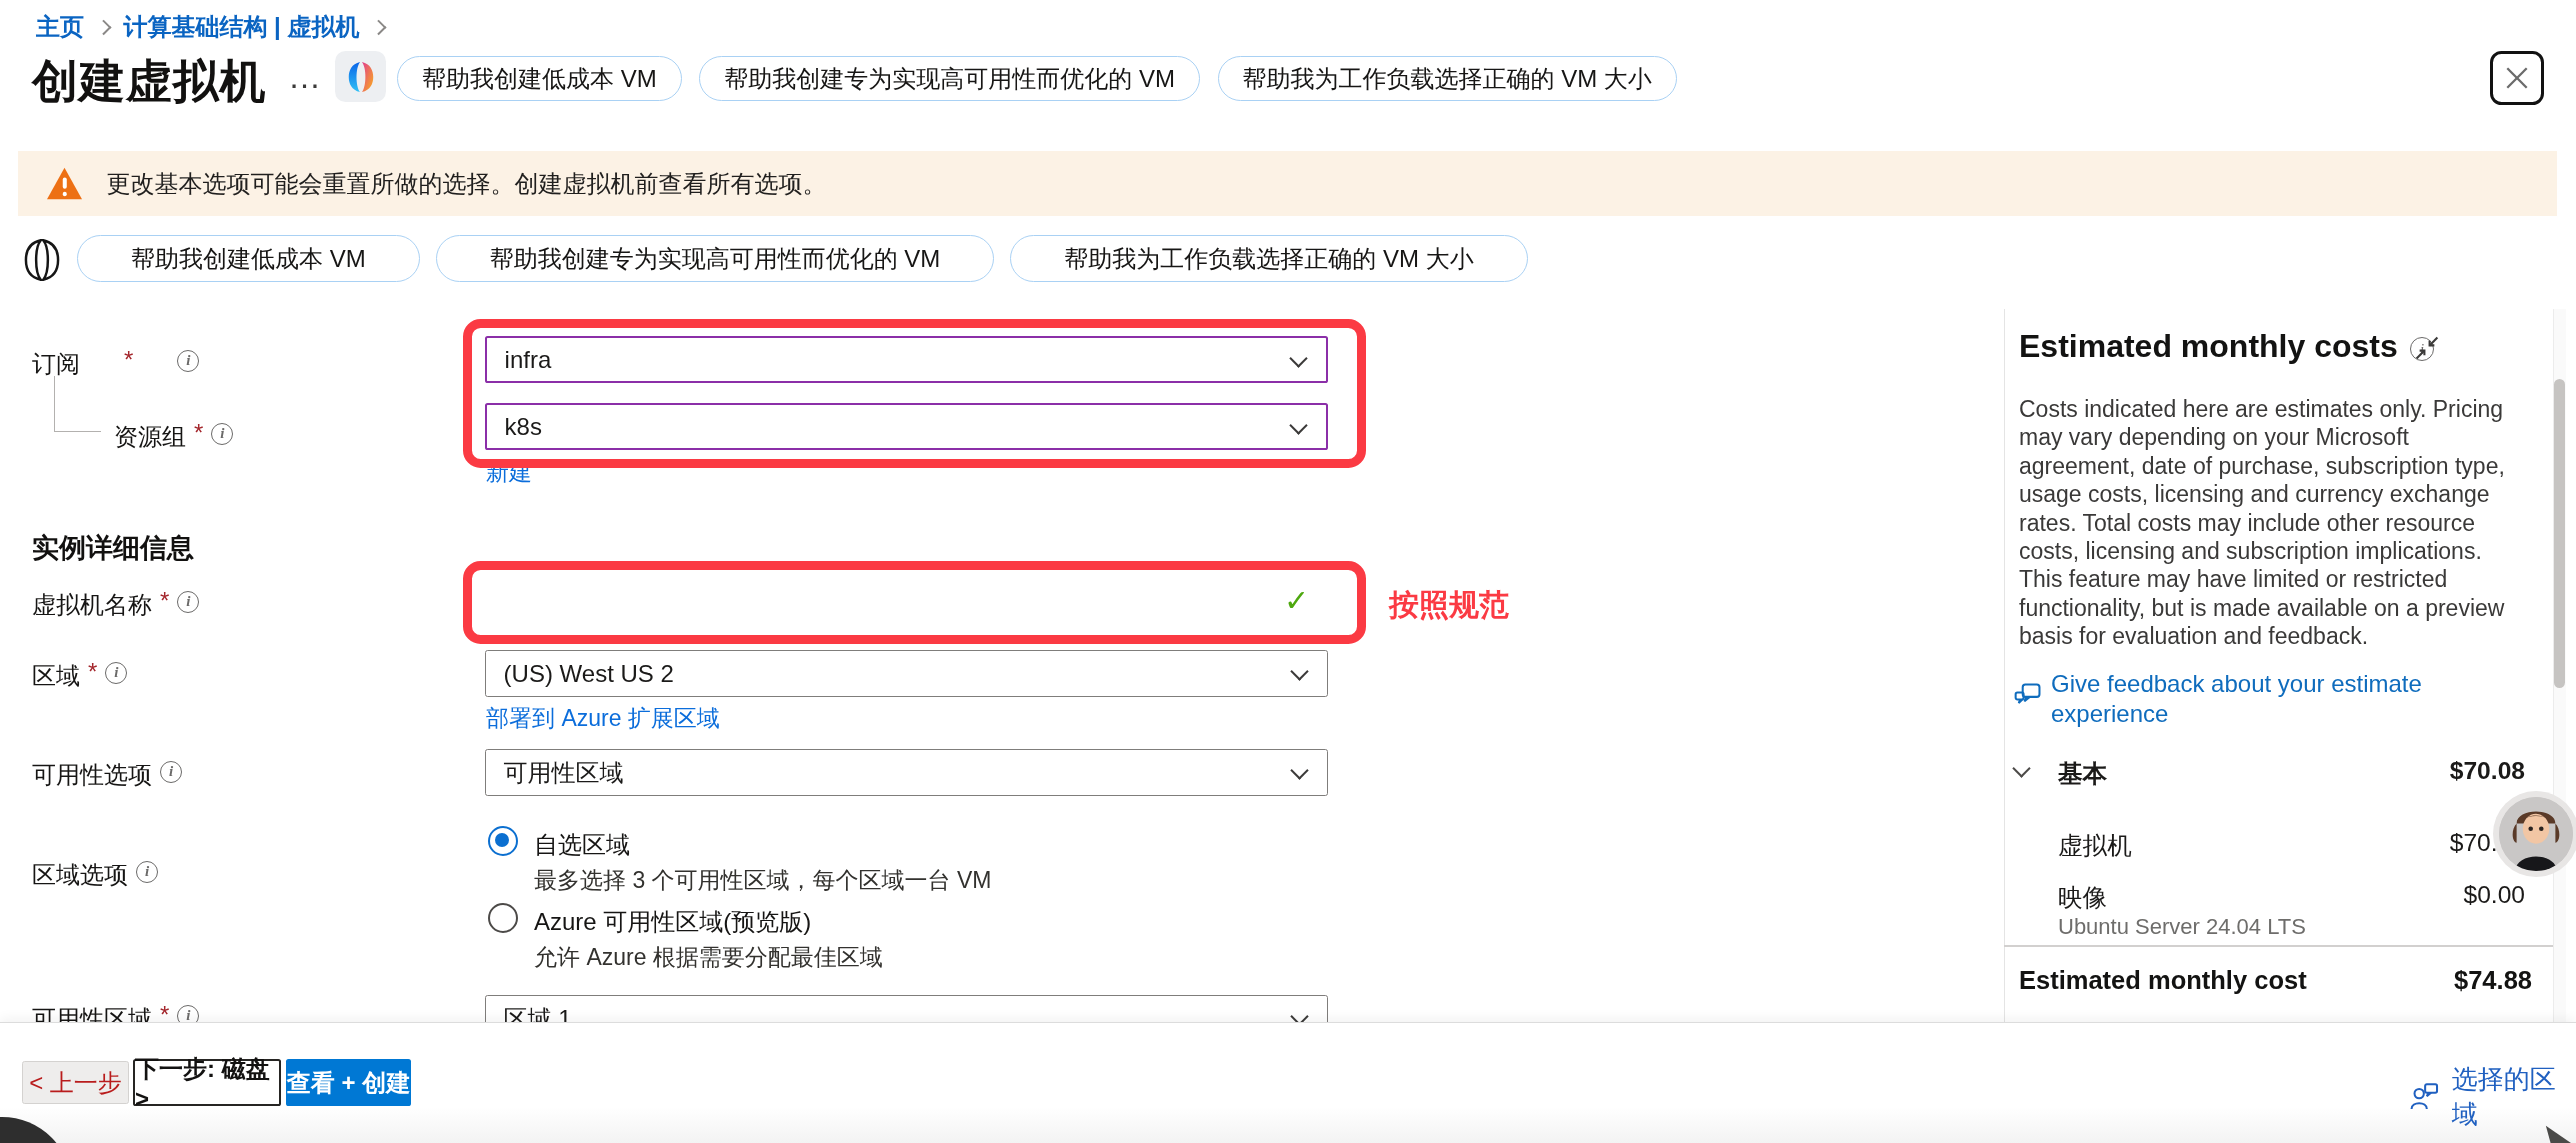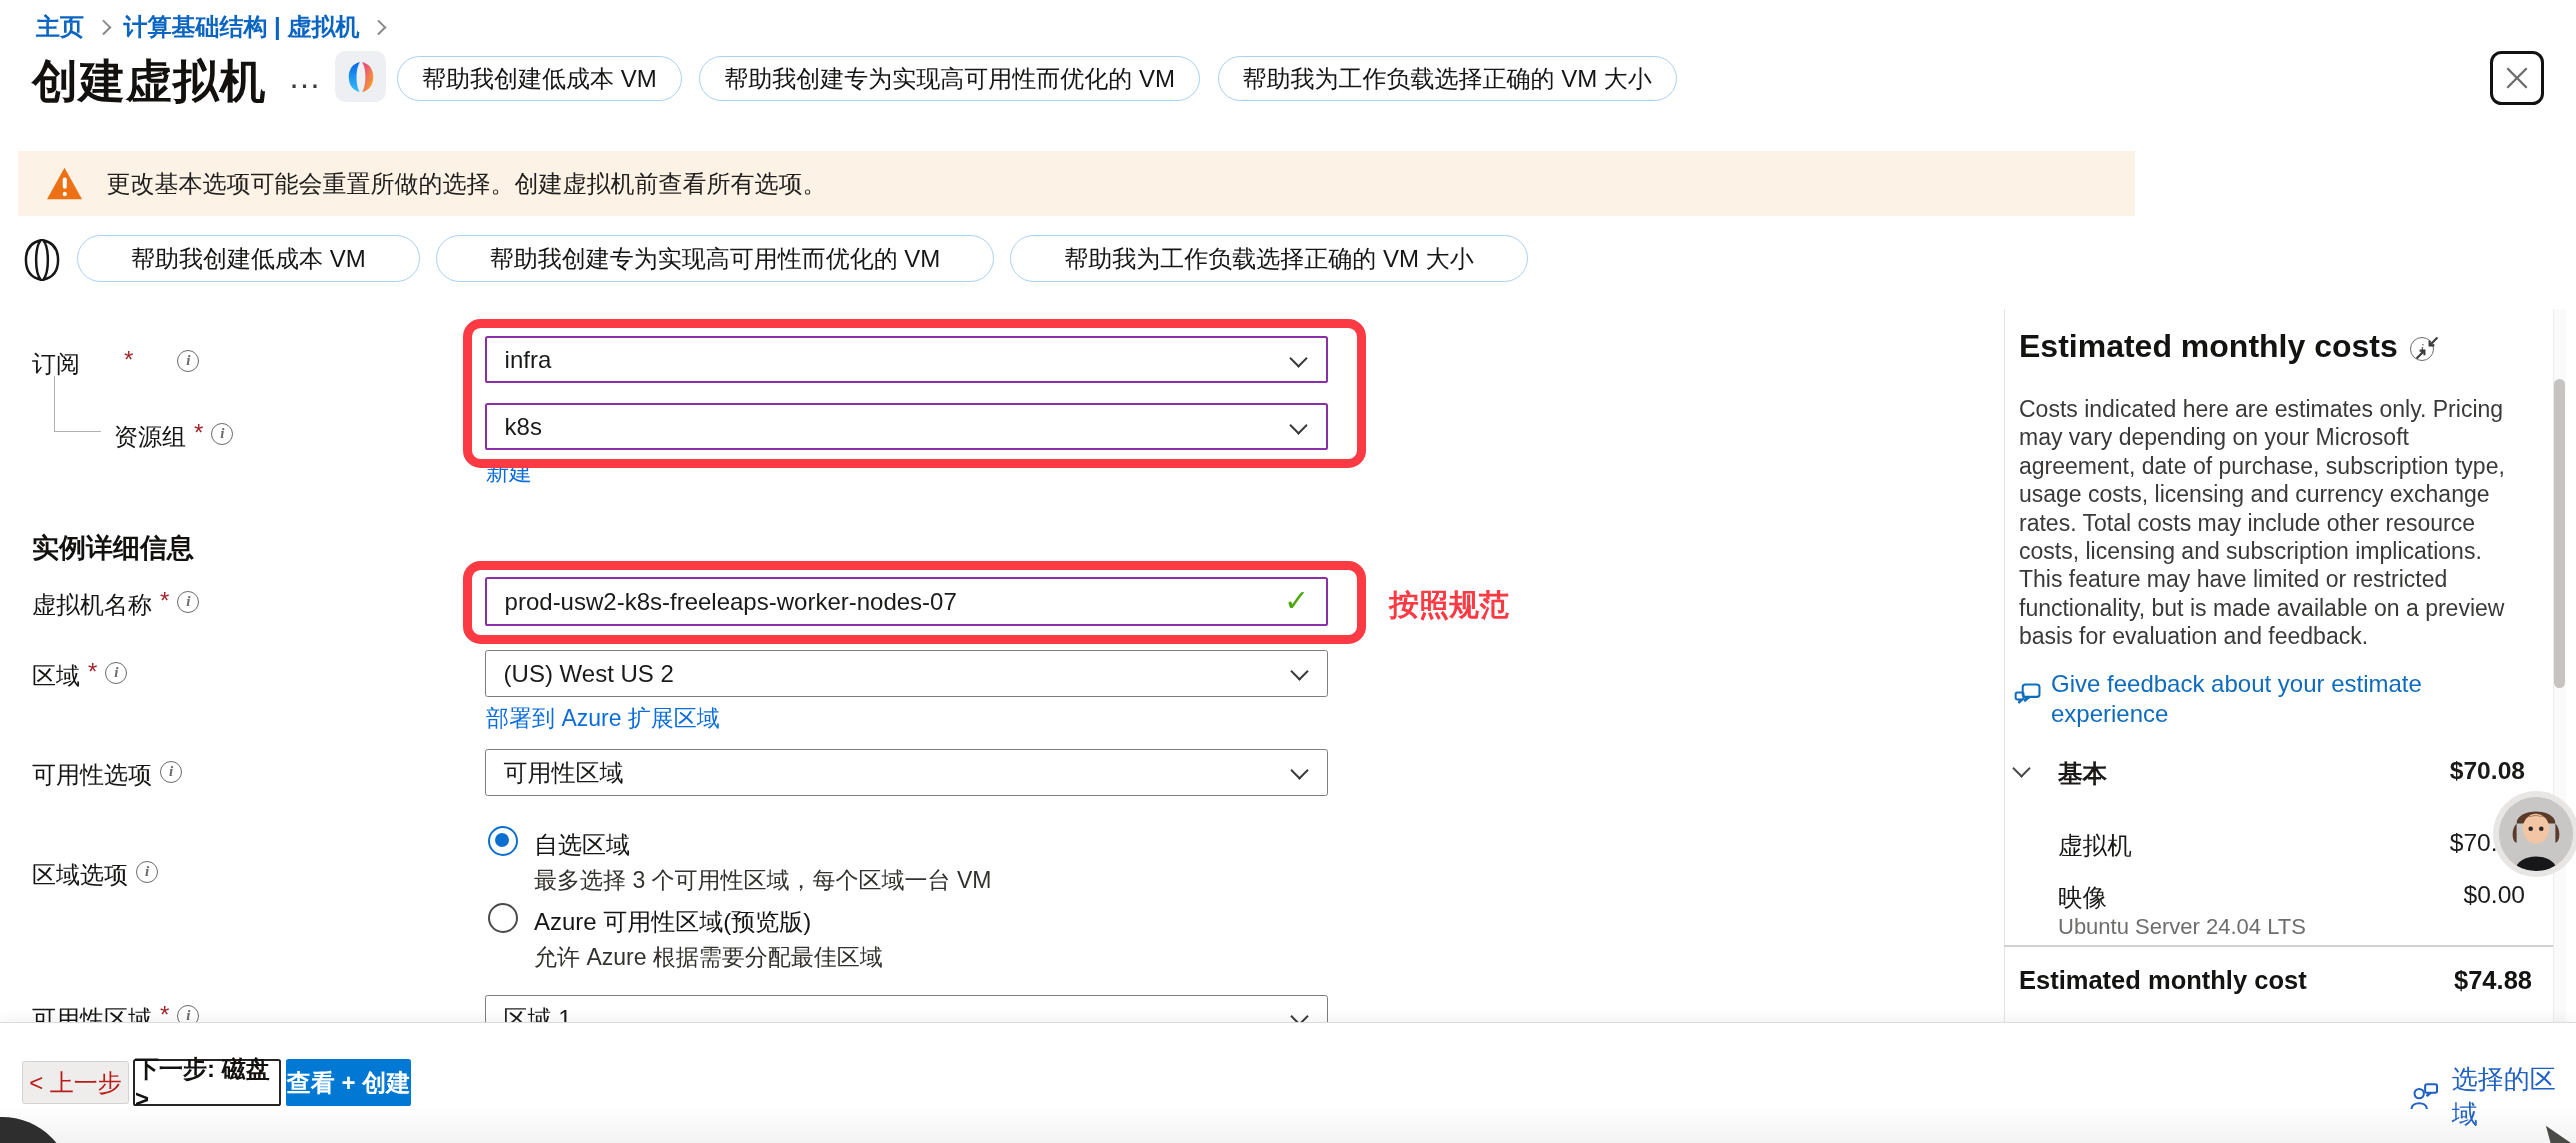--- a/index.html
+++ b/index.html
@@ -19,21 +19,21 @@
   .more-dots { position:absolute; left:288px; top:58px; font-size:33px; color:#3b3a39; letter-spacing:2.6px; }
   .copilot-badge { position:absolute; left:335px; top:51px; width:51px; height:51px; border-radius:10.5px;
     background:#edeff2; display:flex; align-items:center; justify-content:center; }
   .sugg-row1 { position:absolute; left:397px; top:56px; display:flex; gap:17.6px; }
   .pill { height:45px; border:1.8px solid #a9d1f4; border-radius:23px; background:#fff; color:#171615;
     font-size:24px; display:flex; align-items:center; padding:0 24px; white-space:nowrap; cursor:pointer; }
   .close-btn { position:absolute; left:2490px; top:51px; width:54px; height:54px; border:3.5px solid #121212;
     border-radius:11.4px; background:#fff; display:flex; align-items:center; justify-content:center; cursor:pointer; }
 
   
-  .banner { position:absolute; left:18.4px; top:151px; width:2117px; height:65px; background:#fcf2e5;
+  .banner { position:absolute; left:18.4px; top:151px; width:2539px; height:65px; background:#fcf2e5;
     display:flex; align-items:center; padding-left:28px; gap:23px; }
   .banner-text { font-size:24px; color:#201f1e; }
 
   
   .copilot-outline { position:absolute; left:21px; top:239px; }
   .sugg-row2 { position:absolute; left:77px; top:235px; display:flex; gap:16px; }
   .sugg-row2 .pill { height:47px; border-radius:24.6px; padding:0 53px; }
 
   
   .lbl { position:absolute; font-size:24px; color:#161514; display:flex; gap:8px; align-items:flex-start; }
@@ -199,21 +199,20 @@
   <div class="link" style="left:486px; top:457px;">新建</div>
   <div class="redrect rr1"></div>
 
   <div class="section-h">实例详细信息</div>
 
   <div class="lbl" style="left:32px; top:589px;">
     <span>虚拟机名称</span>
     <span class="req">*</span>
     <span class="info-i">i</span>
   </div>
-  <input class="vm-input" value="prod-usw2-k8s-freeleaps-worker-nodes-07" style="">
   <div class="vm-check">✓</div>
   <div class="redrect rr2"></div>
   <div class="annotation">按照规范</div>
 
   <div class="lbl" style="left:32px; top:660px;">
     <span>区域</span>
     <span class="req">*</span>
     <span class="info-i">i</span>
   </div>
   <div class="field" style="top:650px;">

